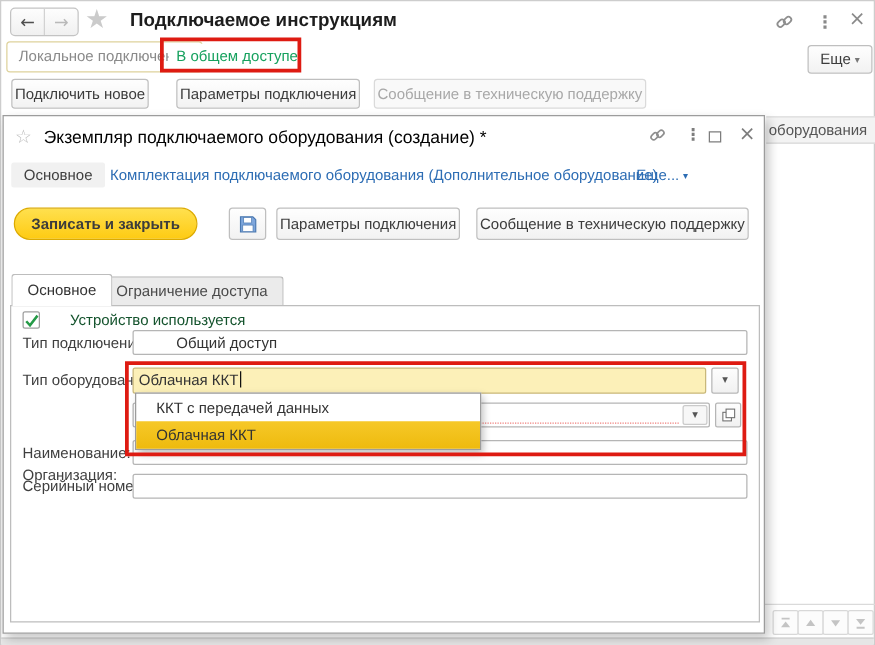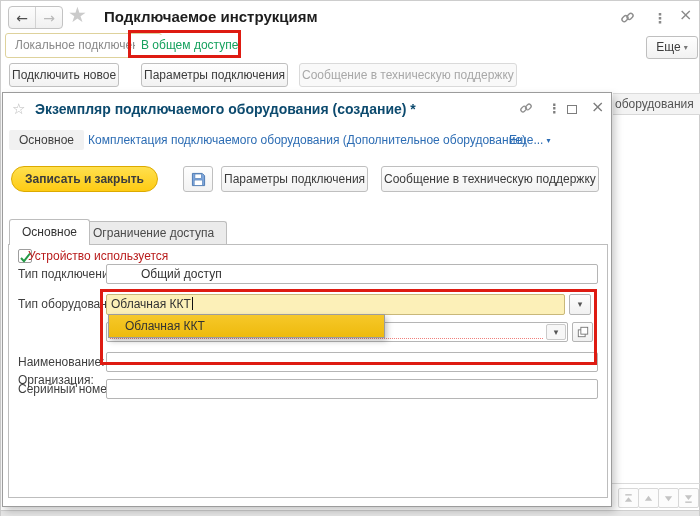--- a/index.html
+++ b/index.html
@@ -48,21 +48,21 @@
     font-size:12px; color:#555; line-height:20px; padding-left:2px; white-space:nowrap; }
 
   .bg-bottom-line { left:611px; top:482px; width:88px; height:1px; background:#dadada; }
   .list-nav-btn { top:487px; width:21px; height:20px; border:1px solid #d8d8d8; border-radius:2px;
     background:#fcfcfc; display:flex; align-items:center; justify-content:center; cursor:pointer; }
 
   
   .dialog { left:2px; top:92px; width:610px; height:415px; background:#fff;
     border:1px solid #9c9c9c; box-shadow:3px 4px 8px rgba(0,0,0,.22); z-index:10; }
   .dlg-star { left:9px; top:7px; font-size:15px; color:#b9b9b9; cursor:pointer; }
-  .dlg-title { left:32px; top:8px; font-size:14px; font-weight:bold; color:#0c4a6e; white-space:nowrap; }
+  .dlg-title { left:32px; top:8px; font-size:14px; font-weight:normal; color:#000000; white-space:nowrap; }
   .dlg-ico { top:8px; color:#7d7d7d; font-size:13px; cursor:pointer; }
   .maximize-box { top:12px; width:10px; height:9px; border:1.5px solid #7d7d7d; cursor:pointer; }
 
   .nav-chip { left:6px; top:37px; background:#f1f1f1; border-radius:2px; padding:3px 10px;
     font-size:12px; color:#3f3f3f; }
   .nav-link { left:85px; top:40px; font-size:12px; color:#2d6db4; cursor:pointer; white-space:nowrap; }
   .nav-more { left:506px; top:40px; font-size:12px; color:#2d6db4; cursor:pointer; }
   .nav-more .caret-down { color:#2d6db4; }
 
   .dlg-btn { position:absolute; top:73px; height:26px; line-height:24px; }
@@ -75,21 +75,21 @@
     text-decoration:underline; cursor:pointer; }
 
   .tab { position:absolute; border:1px solid #bdbdbd; border-bottom:none;
     border-radius:3px 3px 0 0; font-size:12px; padding:0 12px; cursor:pointer; }
   .tab.active { left:6px; top:126px; height:26px; line-height:25px; background:#fff; color:#333; z-index:3; }
   .tab.inactive { left:77px; top:128px; height:24px; line-height:22px; background:#ebebeb; color:#4a4a4a; }
 
   .form-panel { left:5px; top:151px; width:600px; height:254px; border:1px solid #bdbdbd; background:#fff; }
 
   .chk-box { left:9px; top:4px; width:14px; height:14px; border:1px solid #9e9e9e; border-radius:2px; background:#fff; cursor:pointer; }
-  .chk-label { left:19px; top:4px; font-size:12px; color:#b91c1c; }
+  .chk-label { left:47px; top:4px; font-size:12px; color:#14532d; }
 
   .f-label { position:absolute; left:9px; font-size:12px; color:#3f3f3f; white-space:nowrap; }
   .f-input { position:absolute; left:97px; height:20px; border:1px solid #b5b5b5; border-radius:2px;
     background:#fff; font-size:12px; line-height:18px; padding:0 4px; color:#333; }
   .w-full { width:492px;padding-left:34px; }
 
   .combo-yellow { width:459px; background:#fcf0b8; border-color:#c9b87a; }
   .combo-drop-btn { position:absolute; left:560px; width:22px; height:20px; border:1px solid #b5b5b5;
     border-radius:2px; background:linear-gradient(#fdfdfd,#f1f1f1); text-align:center; line-height:18px;
     font-size:9px; color:#555; cursor:pointer; }
@@ -242,17 +242,18 @@
 
     <div class="f-label" style="top:110px;">Наименование:</div>
     <div class="f-input w-full" style="top:107px;"></div>
 
     <div class="f-label" style="top:137px;">Серийный номер:</div>
     <div class="f-input w-full" style="top:134px;"></div>
   </div>
 </div>
 
 <div class="abs dropdown">
+  <div class="dd-item">ККТ с передачей данных</div>
   <div class="dd-item hl">Облачная ККТ</div>
 </div>
 
 <div class="abs red-box red-box1"></div>
 <div class="abs red-box red-box2"></div>
 
 </body></html>

